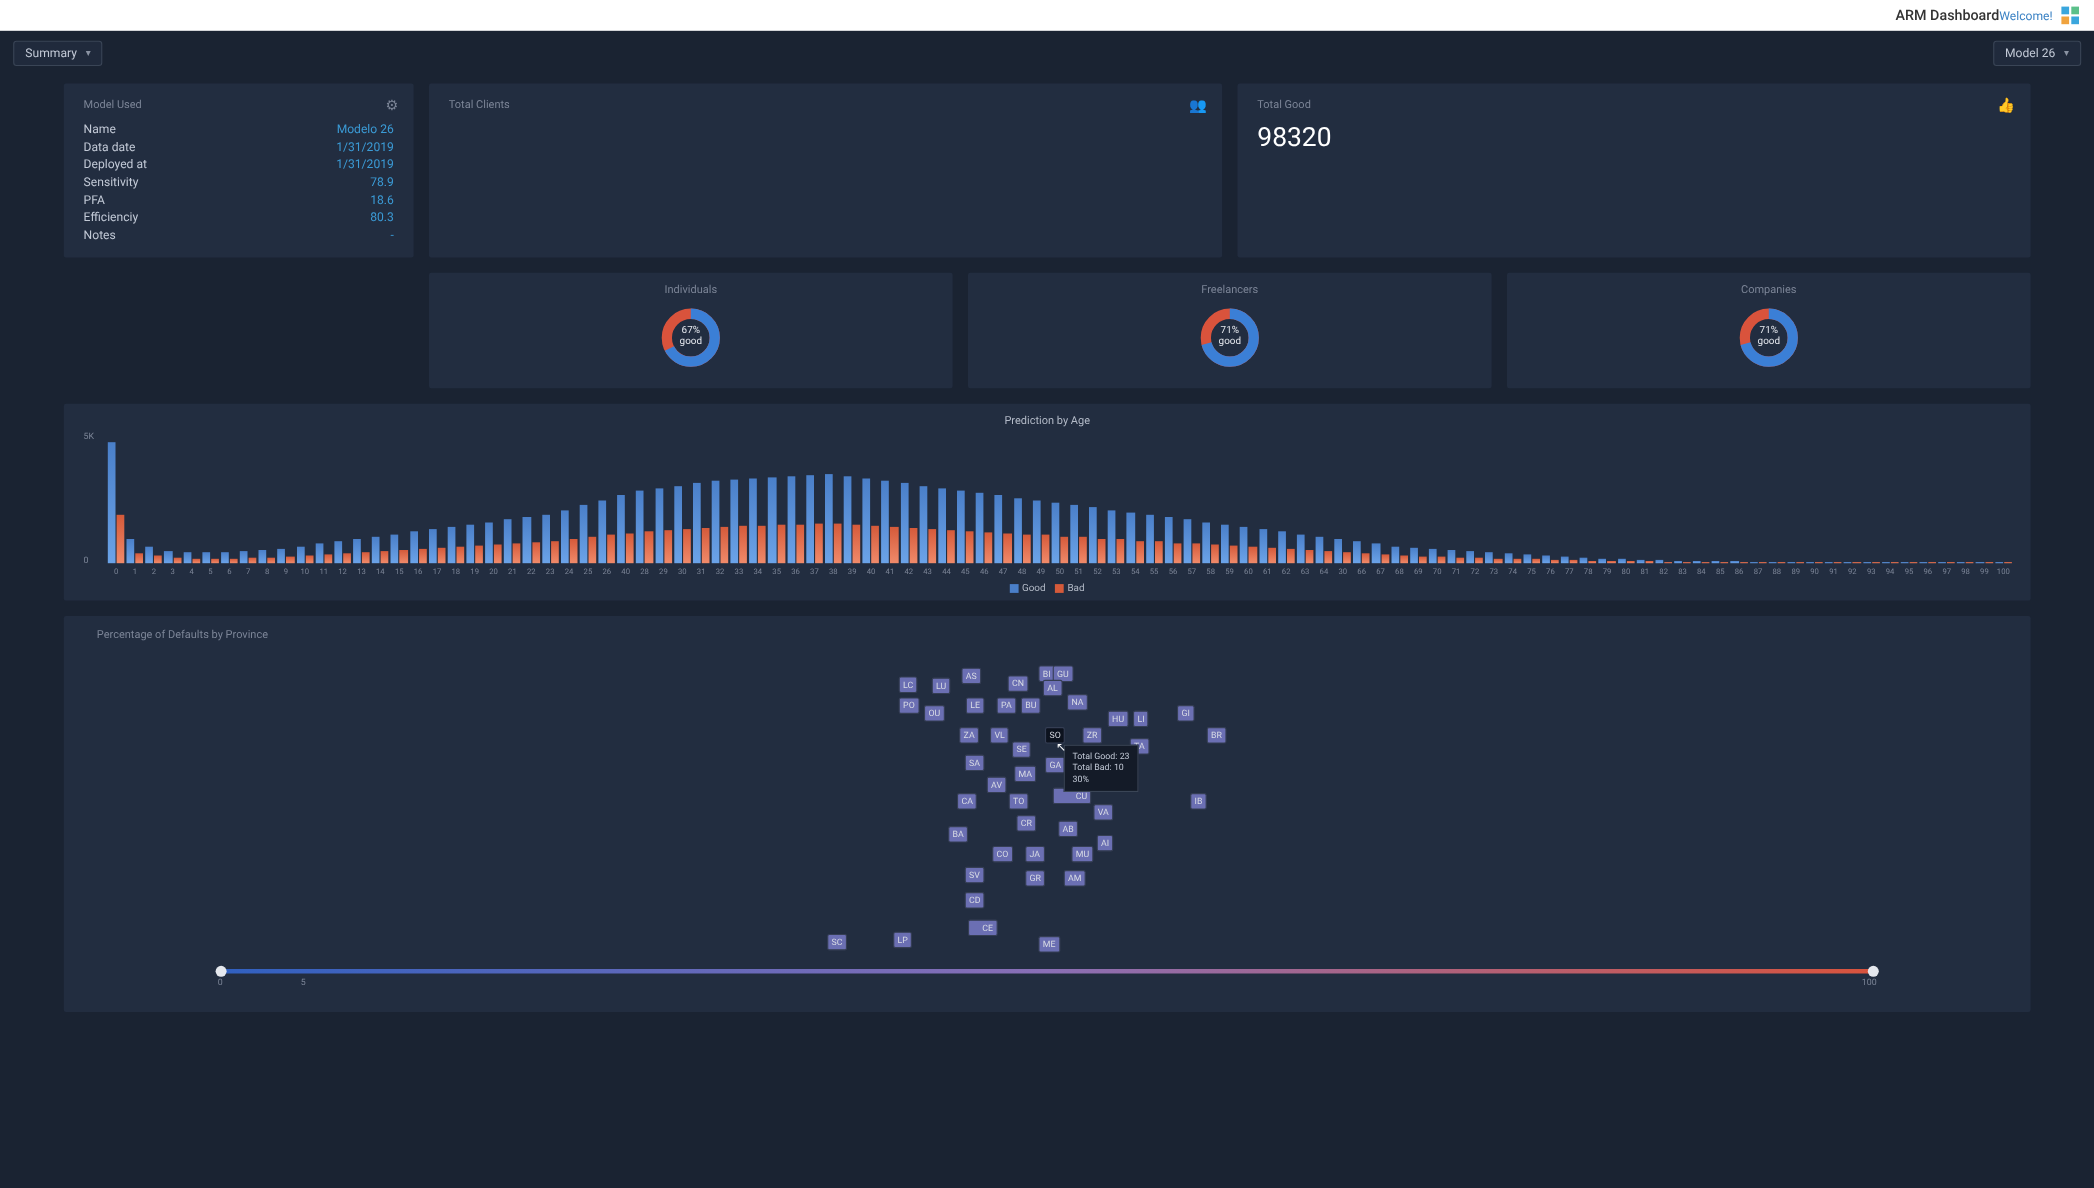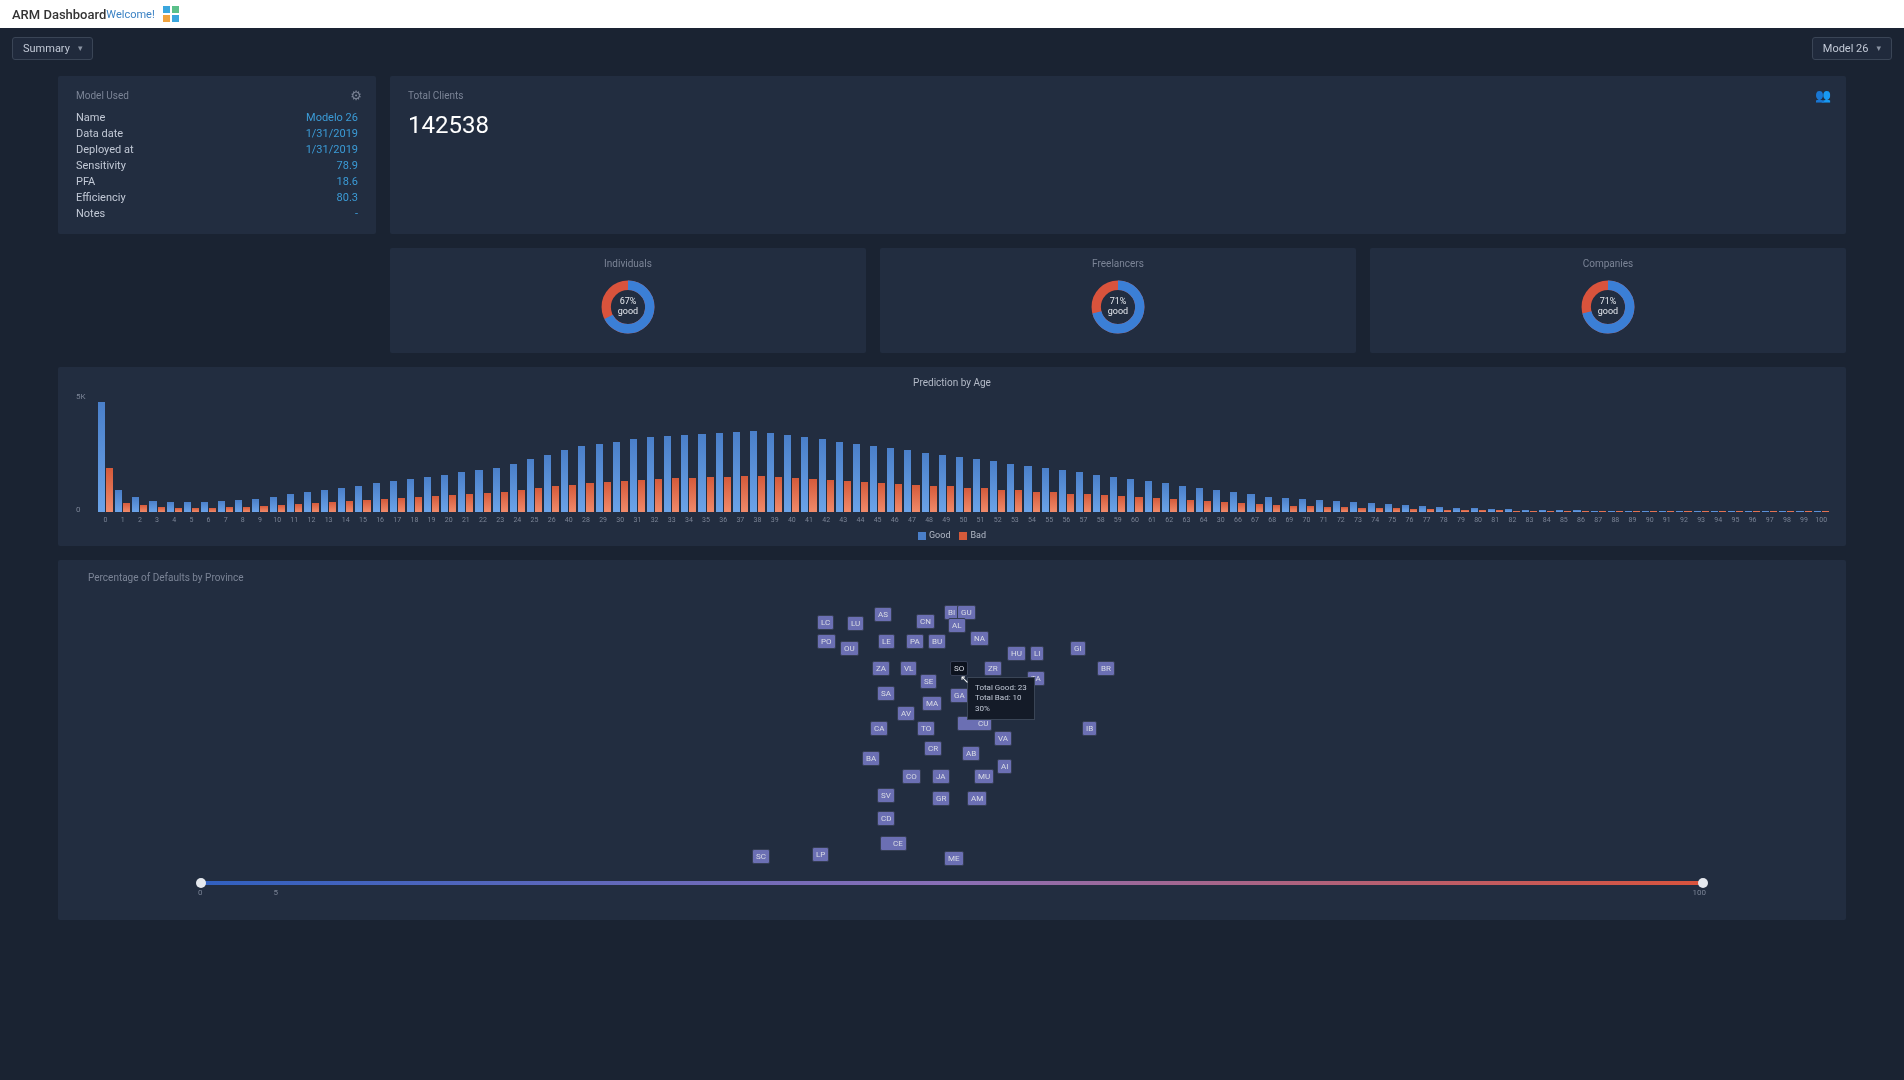--- a/index.html
+++ b/index.html
@@ -8,21 +8,21 @@
     background: #1a2332;
     color: #c2c9d6;
     overflow-x: hidden;
     font-size: 12px;
   }
   .topbar {
     background: #fff;
     height: 28px;
     display: flex;
     align-items: center;
-    justify-content: flex-start;
+    justify-content: flex-end;
     padding: 0 12px;
   }
   .topbar .title { color: #333; font-size: 13px; font-weight: 500; }
   .topbar .welcome { display: flex; align-items: center; gap: 6px; color: #3b82c4; font-size: 11px; }
   .logo { width: 20px; height: 20px; }
   .controls {
     height: 40px;
     display: flex;
     align-items: center;
     justify-content: space-between;
@@ -196,21 +196,25 @@
           </div>
           <div class="kv">
             <span class="k">Notes</span>
             <span class="v">-</span>
           </div>
         </div>
     </div>
     <div class="card">
       <div class="card-title">Total Clients</div>
       <span class="corner-icon">👥</span>
-      <div class="big-number">142538</div>
+    </div>
+    <div class="card">
+      <div class="card-title">Total Good</div>
+      <span class="corner-icon">👍</span>
+      <div class="big-number">98320</div>
     </div>
   </div>
 
   <div class="row donut-row">
     <div style="flex:0 0 318px"></div>
     <div class="card">
       <div class="card-title">Individuals</div>
       <div class="donut-wrap">
           <div class="donut">
         <svg viewBox="0 0 36 36" width="56" height="56">

